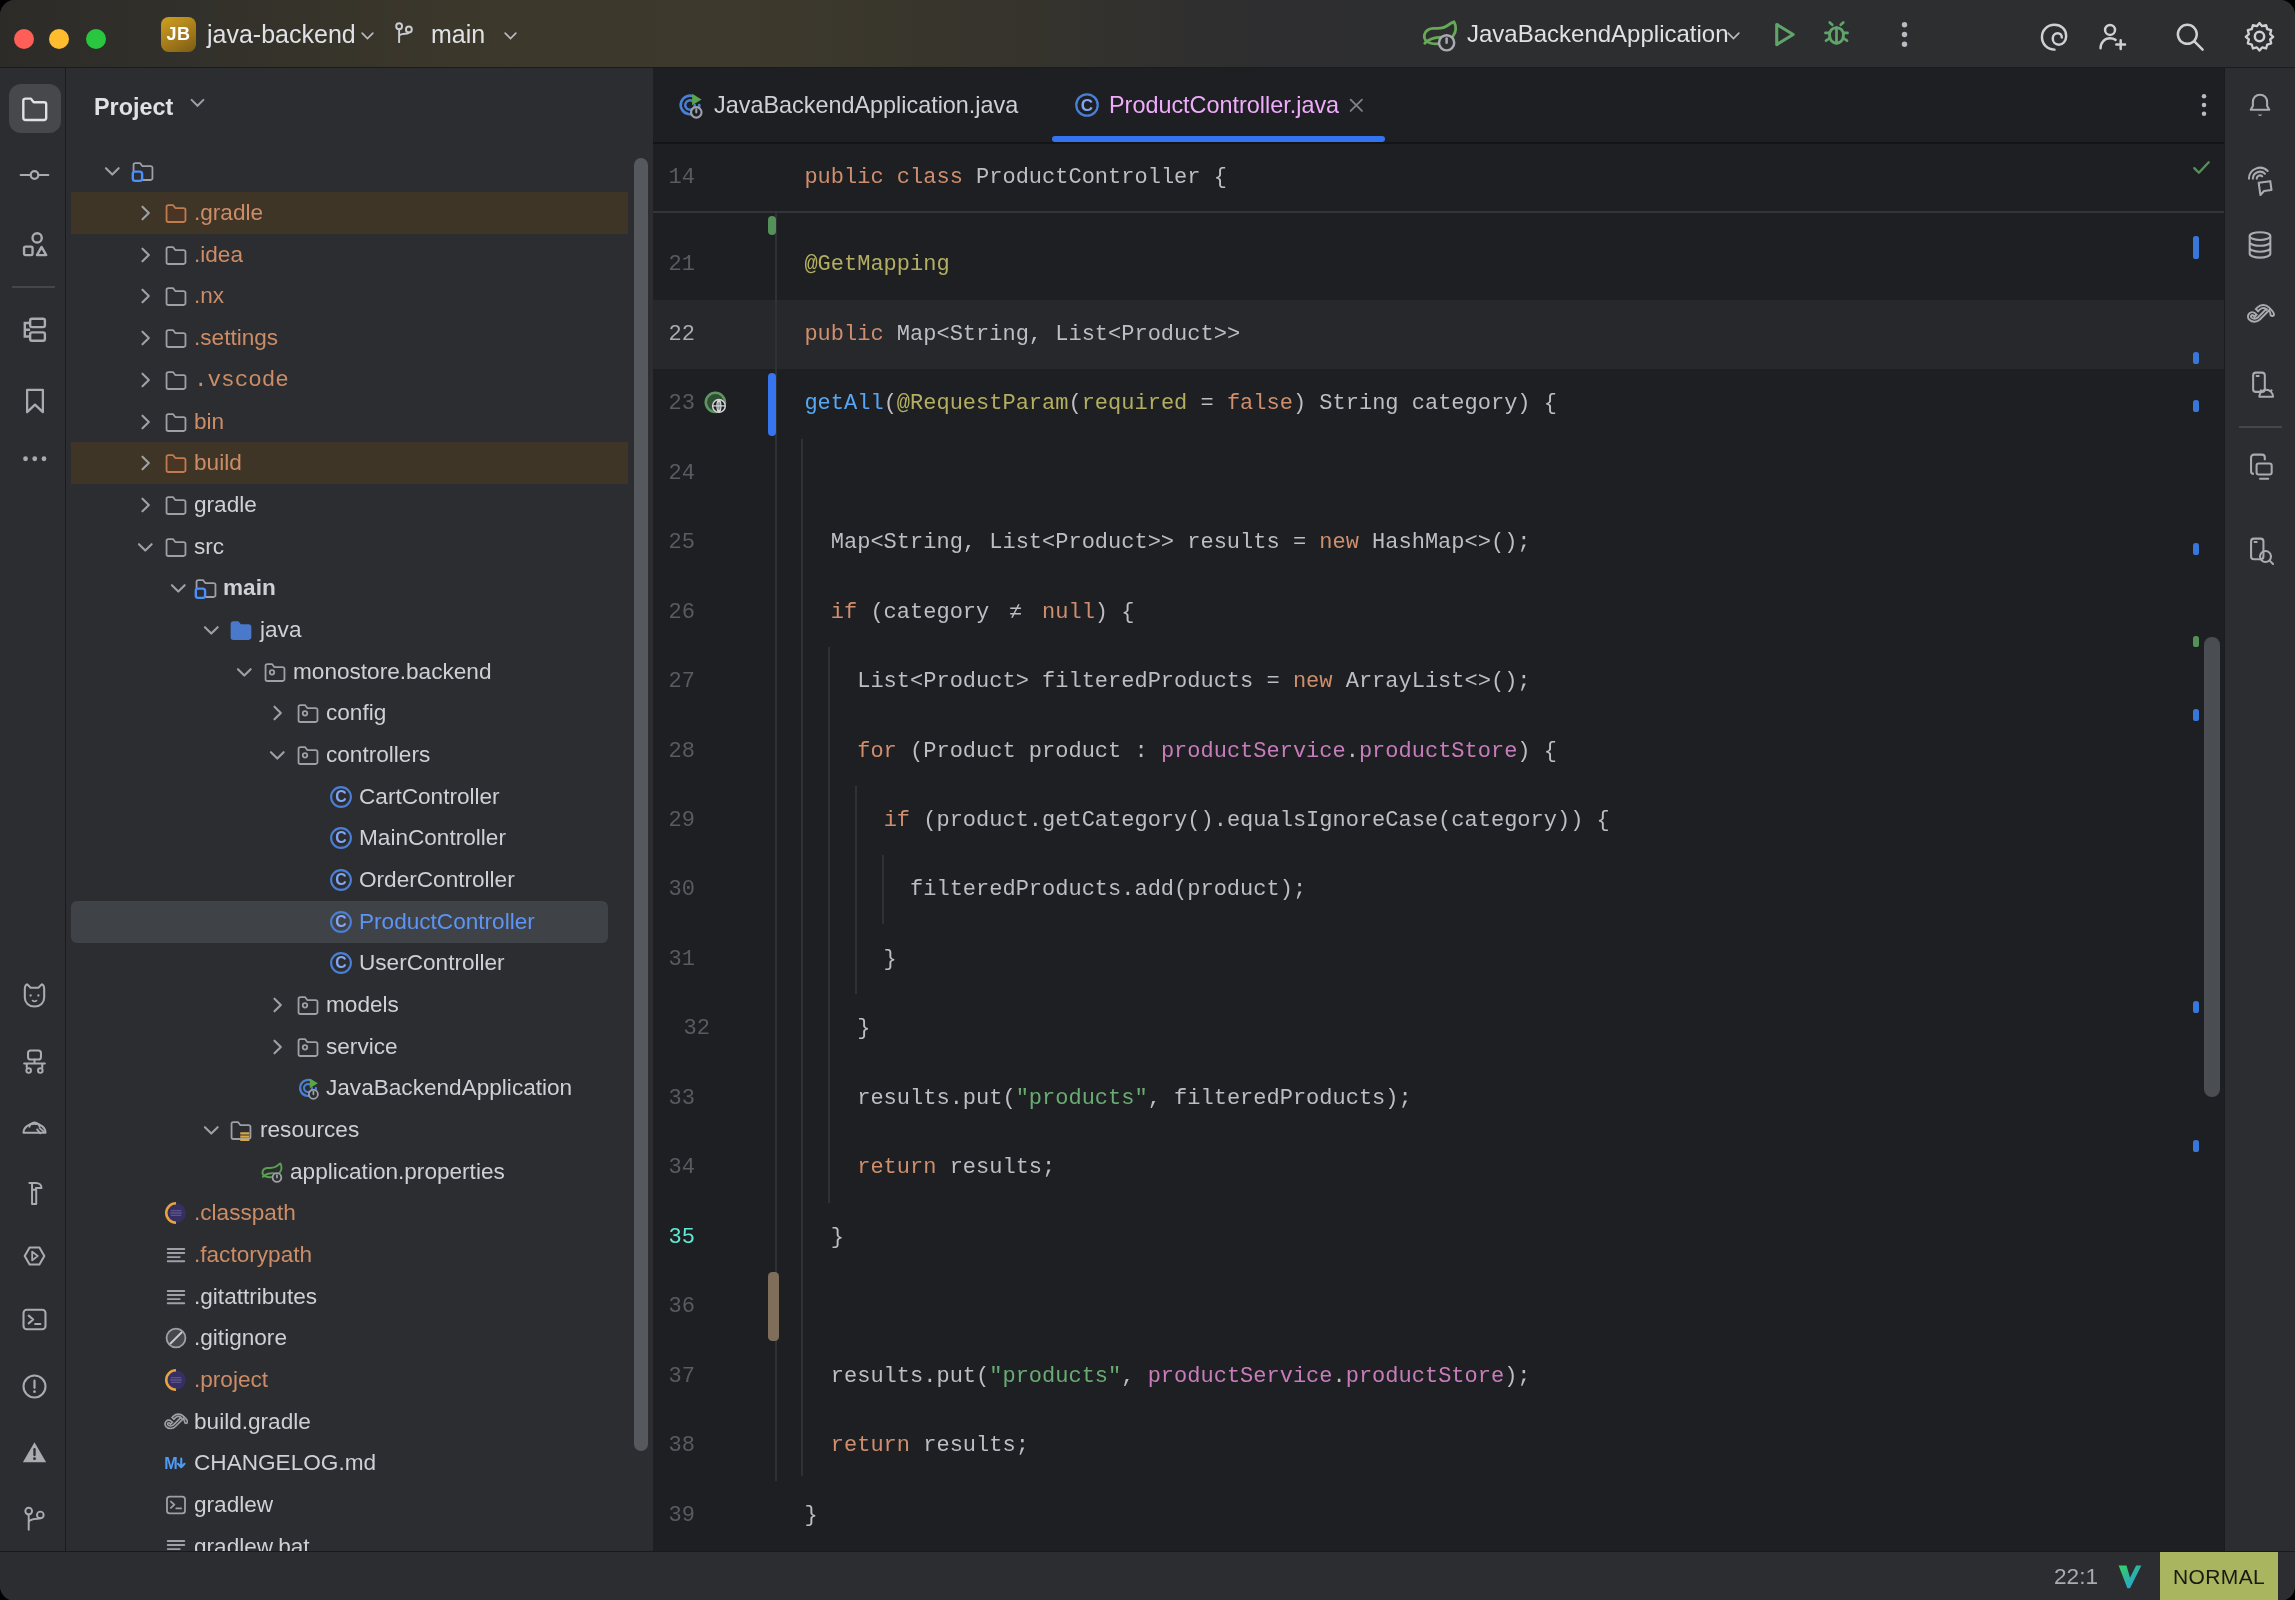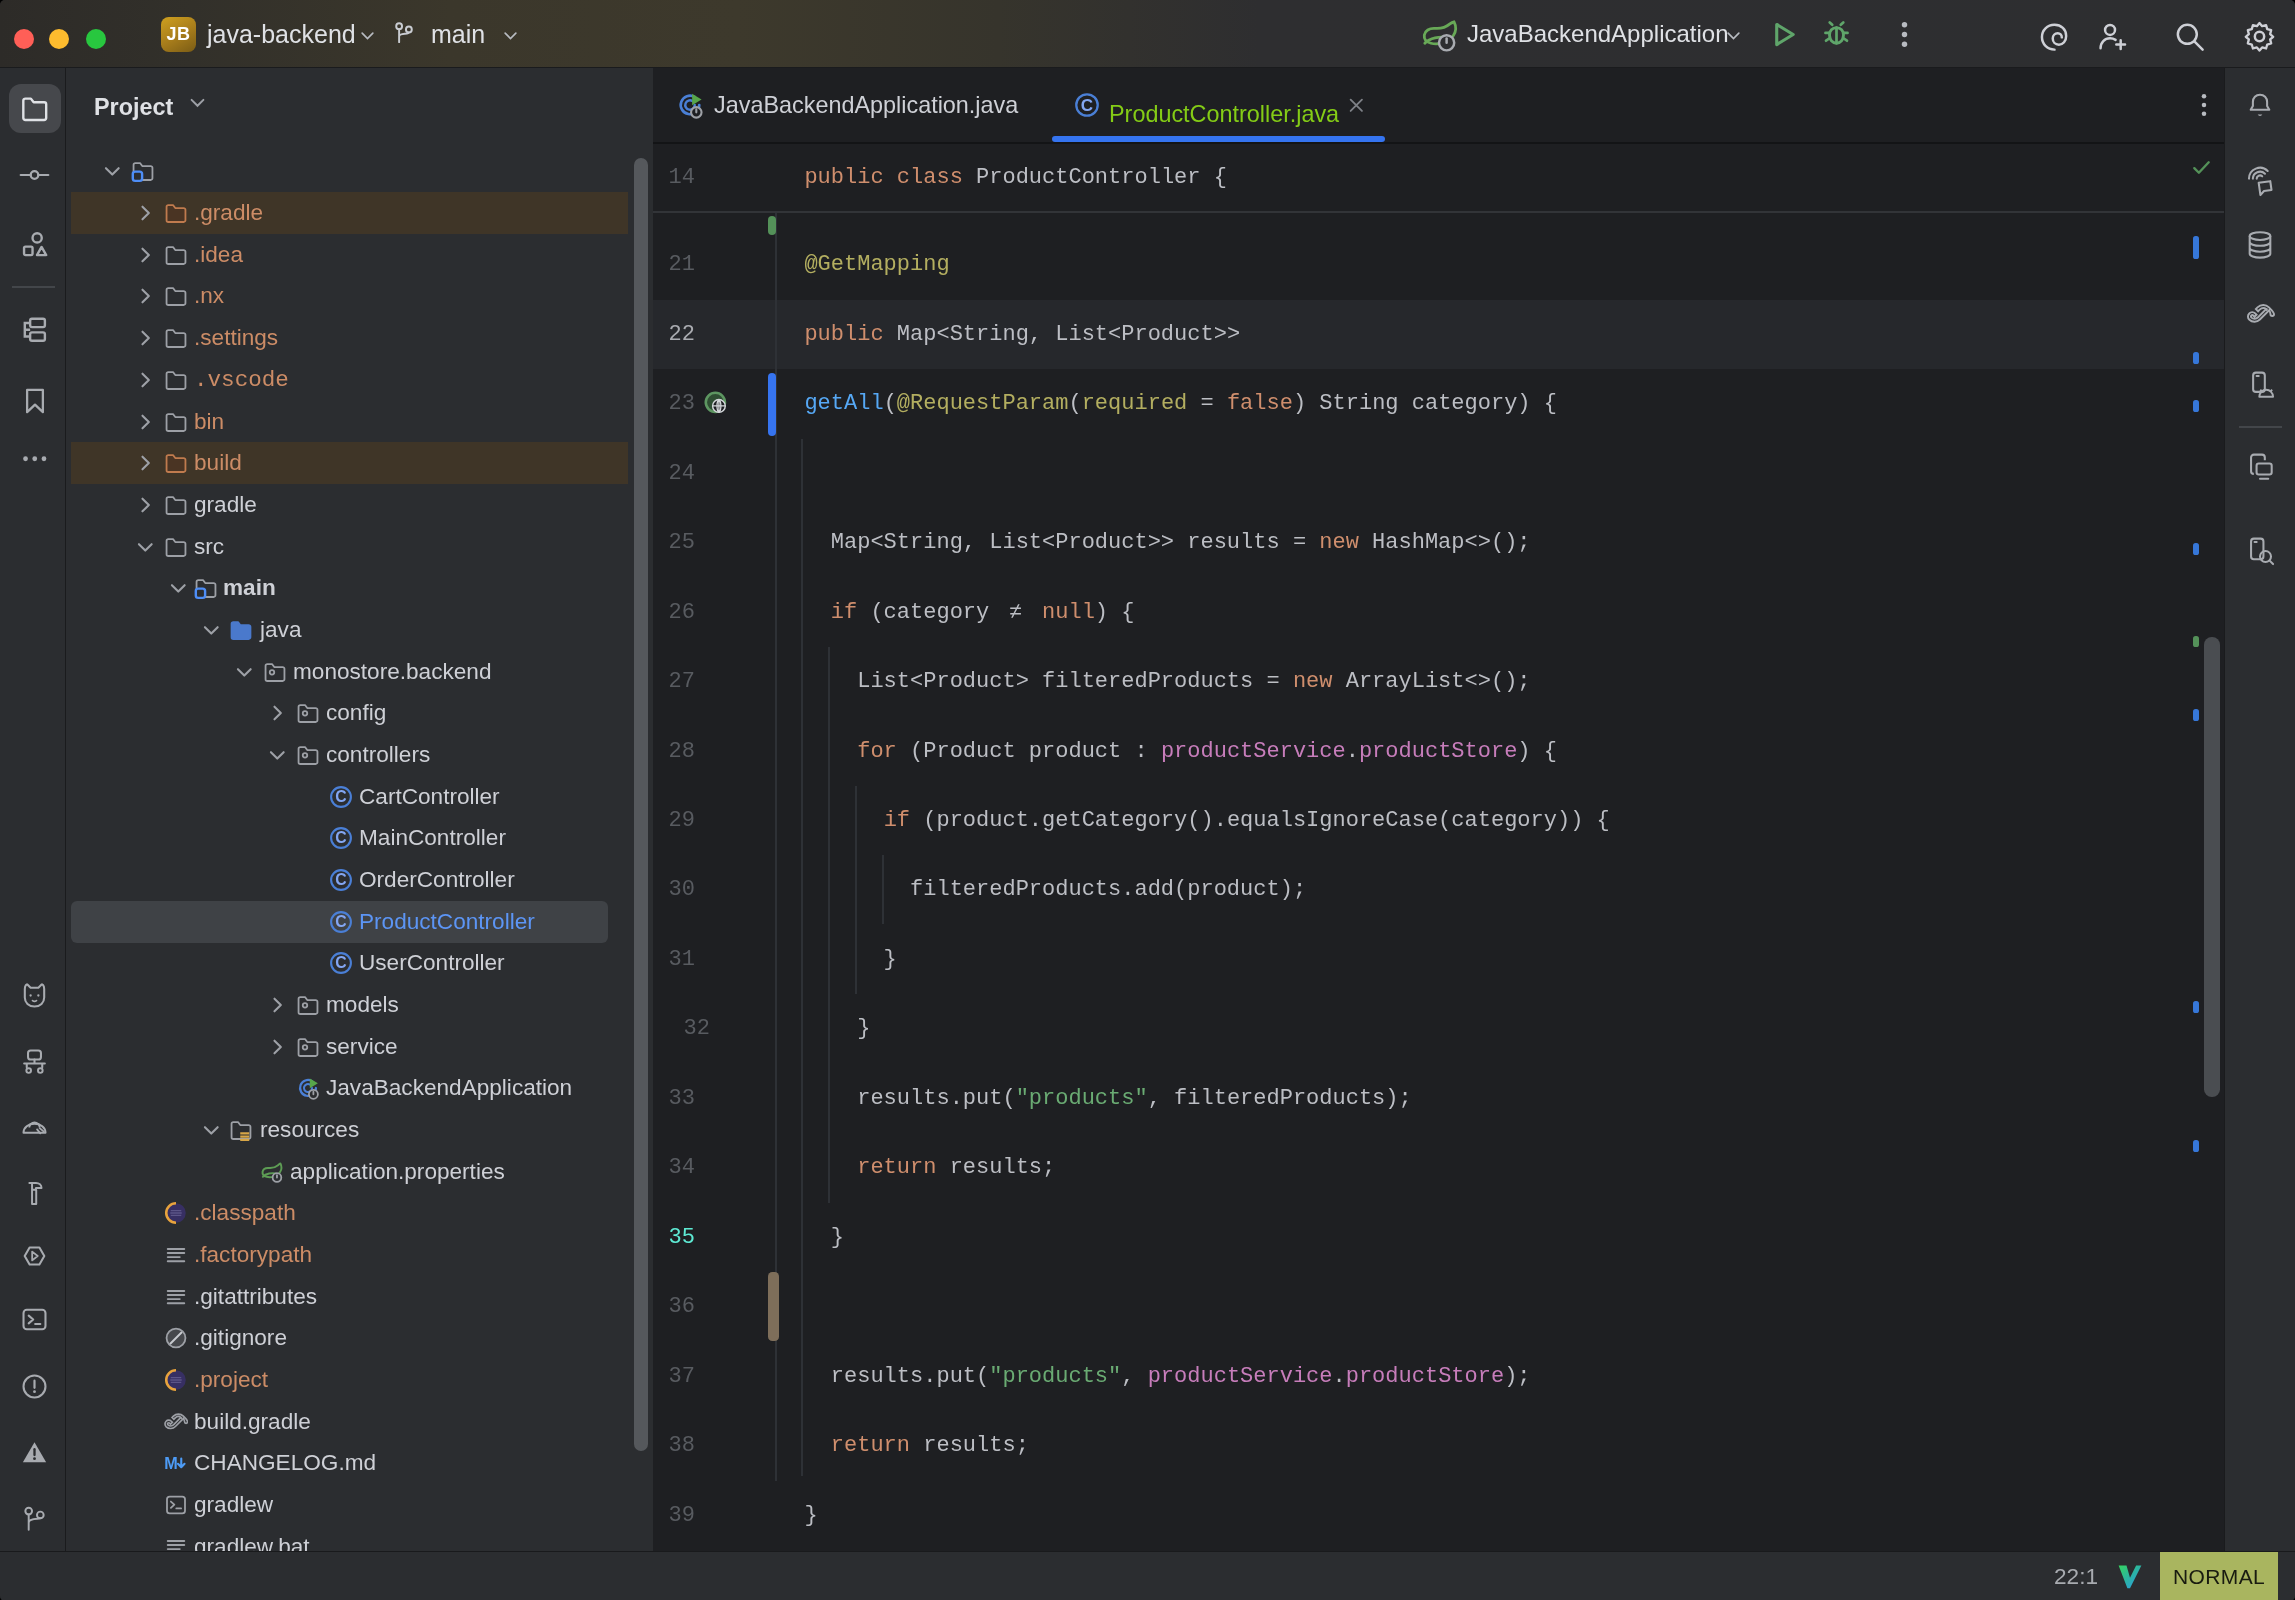--- a/index.html
+++ b/index.html
@@ -1,17 +1,17 @@
 <!DOCTYPE html>
 <html style="font-size:14px"><head>
 <meta charset="utf-8">
 <style>
   html,body{margin:0;padding:0;background:#000;}
   body{width:2295px;height:1601px;position:relative;font-family:"Liberation Sans",sans-serif;overflow:hidden;}
-  #win{position:absolute;left:0;top:0;width:2295px;height:1601px;border-radius:5px;overflow:hidden;background:#1e1f22;}
+  #win{position:absolute;left:0;top:0;width:2295px;height:1601px;border-radius:15px;overflow:hidden;background:#1e1f22;}
   .abs{position:absolute;}
   
   #titlebar{position:absolute;left:0;top:0;width:2295px;height:68px;
     background:linear-gradient(90deg,#2d2b28 0px,#32302a 191px,#3b372b 451px,#3d392c 738px,#36342c 998px,#2e2e30 1259px,#2d2e30 2295px);
     border-bottom:1.7px solid #1a1b1d;box-sizing:border-box;}
   .tl{position:absolute;top:29px;width:20px;height:20px;border-radius:50%;}
   #jb{position:absolute;left:161px;top:17.4px;width:35px;height:35px;border-radius:7.8px;
     background:linear-gradient(150deg,#cfa01f 0%,#a57b1b 55%,#7a5c15 100%);
     color:#fff;font-weight:bold;font-size:18px;text-align:center;line-height:35px;letter-spacing:0.4px;}
   .tbtext{position:absolute;top:0;height:68px;line-height:68px;color:#dfe1e5;font-size:25px;}
@@ -500,21 +500,21 @@
       <path d="M9.2 1.6 L14.6 4.9 L9.2 8.2 Z" fill="#57a64a"></path>
       <circle cx="11.6" cy="12.2" r="3" fill="#1e1f22" stroke="#9da0a6" stroke-width="1.2"></circle>
       <path d="M11.6 10.5 v1.7" stroke="#9da0a6" stroke-width="1.2" stroke-linecap="round"></path>
     </svg>
     <div class="tabtext" style="left:61px;color:#ced0d6;">JavaBackendApplication.java</div>
 
     <svg class="abs" style="left:421px;top:24px;" width="26" height="26" viewBox="0 0 16 16">
       <circle cx="8" cy="8" r="6.6" fill="none" stroke="#4a7fd6" stroke-width="1.4"></circle>
       <text x="8" y="11.6" text-anchor="middle" font-family="Liberation Sans" font-size="10.5" font-weight="bold" fill="#83a6f2">C</text>
     </svg>
-    <div class="tabtext" style="left:456px;color:#84cc16;margin-top:9px;">ProductController.java</div>
+    <div class="tabtext" style="left:456px;color:#f0abfc;">ProductController.java</div>
     <svg class="abs" style="left:692px;top:26px;" width="22.6" height="22.6" viewBox="0 0 16 16">
         <path d="M4 4 L12 12 M12 4 L4 12" stroke="#7e8187" stroke-width="1.3" stroke-linecap="round"></path>
       </svg>
     <div id="underline"></div>
     <svg class="abs" style="left:1537px;top:23.4px;" width="28" height="28" viewBox="0 0 16 16">
         <g fill="#b8bbc1">
           <circle cx="8" cy="3" r="1.3"></circle>
           <circle cx="8" cy="8" r="1.3"></circle>
           <circle cx="8" cy="13" r="1.3"></circle>
         </g>

